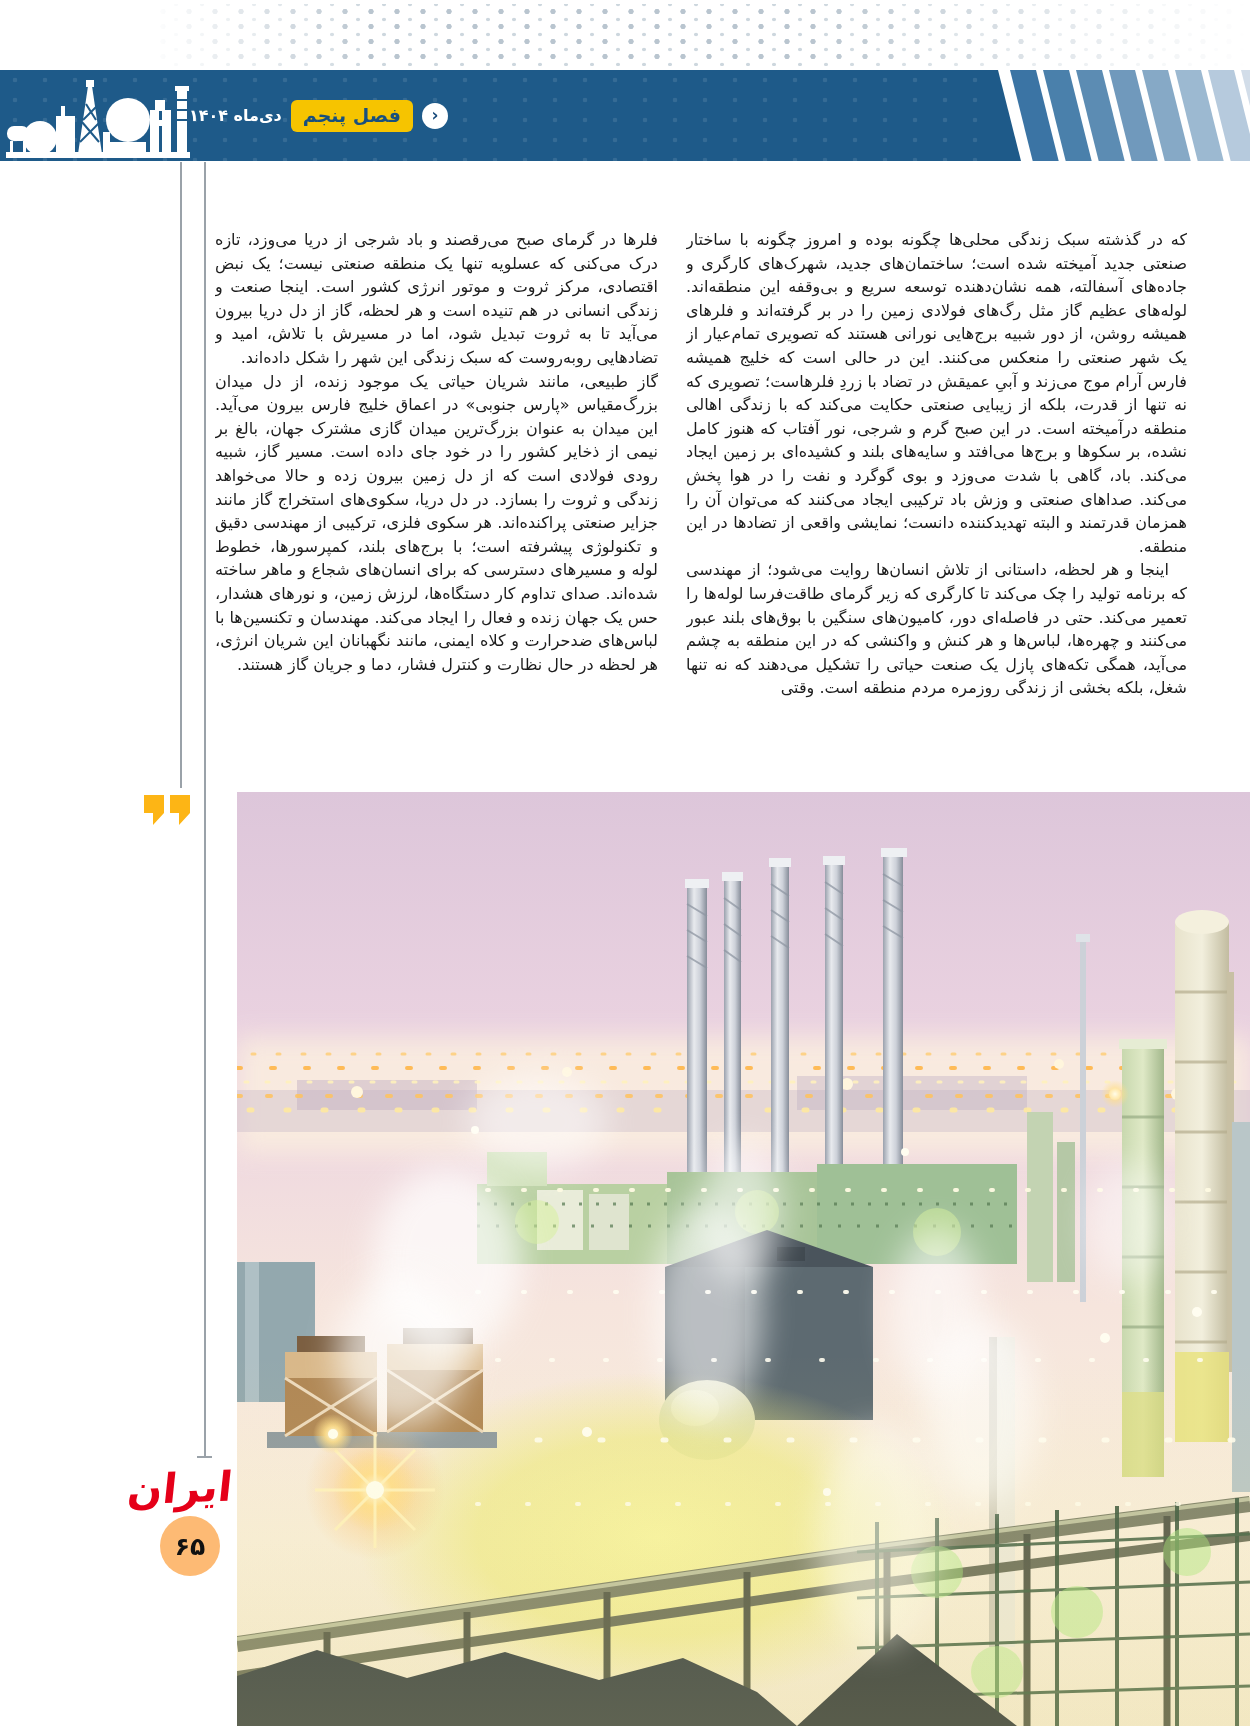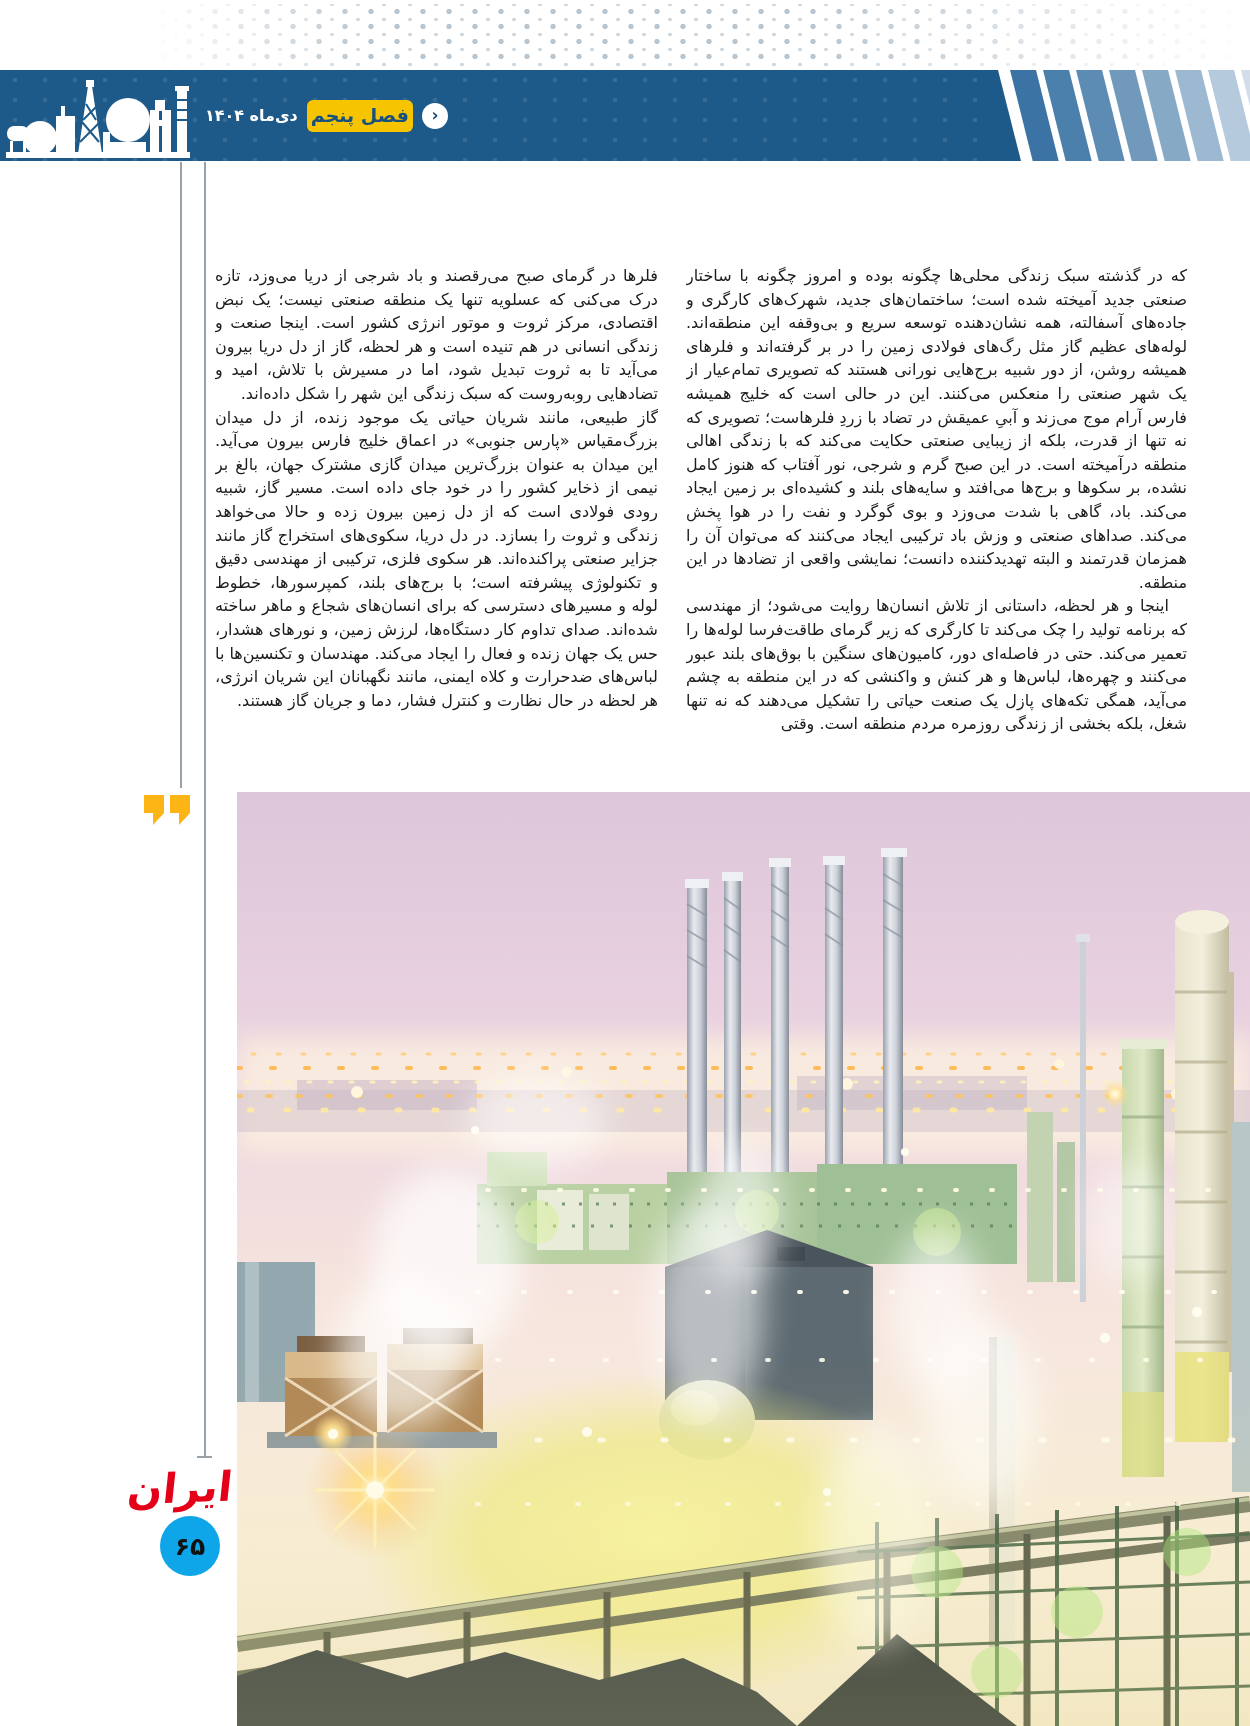--- a/index.html
+++ b/index.html
@@ -20,51 +20,51 @@
     clip-path:polygon(0 0,998px 0,1021px 100%,0 100%);}
   .bar-dots{position:absolute;left:0;top:0;width:1000px;height:100%;
     background-image:radial-gradient(circle,rgba(255,255,255,.10) 2px,transparent 2.6px);
     background-size:30px 20px;}
   .stripe{position:absolute;top:0;height:100%;width:26px;transform:skewX(14deg);transform-origin:0 0;}
   .header-content{position:absolute;left:236px;top:0;height:100%;width:212px;
     display:flex;align-items:center;gap:9px;direction:rtl;}
   .chev-circle{width:26px;height:26px;border-radius:50%;background:#fff;color:#16497a;
     display:flex;align-items:center;justify-content:center;font-weight:bold;font-size:17px;flex:0 0 auto;line-height:1;}
   .chapter-badge{background:#f6c400;color:#18507e;font-weight:bold;font-size:19px;
-    padding:4px 4px 6px;border-radius:6px;white-space:nowrap;}
+    padding:4px 12px 6px;border-radius:6px;white-space:nowrap;}
   .header-date{color:#ffffff;font-weight:bold;font-size:16px;white-space:nowrap;}
   .factory-svg{position:absolute;left:4px;top:6px;}
   
   .vline{position:absolute;width:1.6px;background:#9aa2a9;}
   .vline-a{left:180px;top:162px;height:626px;}
   .vline-b{left:204px;top:162px;height:1295px;}
   .vline-cap{position:absolute;left:197px;top:1456px;width:15px;height:2px;background:#9aa2a9;}
   
   .col{position:absolute;top:228px;font-size:16px;line-height:23.6px;color:#1c1c1c;
-    text-align:justify;direction:rtl;overflow:hidden;height:558px;margin-top:36px;}
+    text-align:justify;direction:rtl;overflow:hidden;height:558px;}
   .col p{margin:0;}
   .col-right{left:686px;width:501px;}
   .col-left{left:215px;width:443px;}
   .indent{text-indent:18px;}
   .sec-heading{display:flex;align-items:center;gap:7px;direction:rtl;margin:7px 0 5px;
     font-weight:bold;font-size:16.5px;color:#111;}
   .tri-left{width:0;height:0;border-top:7px solid transparent;border-bottom:7px solid transparent;
     border-right:9px solid #e8392b;flex:0 0 auto;}
   
   .pullquote{position:absolute;left:14px;top:793px;width:182px;direction:rtl;text-align:right;}
   .quote-glyphs{display:flex;justify-content:flex-start;direction:ltr;margin:0 0 10px 0;padding-left:128px;}
   .pullquote p{margin:0;font-weight:bold;font-size:18px;line-height:26.5px;color:#111;
     max-height:440px;overflow:hidden;}
   
   .photo{position:absolute;left:237px;top:792px;width:1013px;height:934px;}
   
   .iran-logo{position:absolute;left:148px;top:1466px;width:84px;text-align:center;
     font-size:41px;font-weight:bold;color:#e50019;transform:skewX(-8deg) rotate(-2deg);line-height:1.1;}
   .page-circle{position:absolute;left:160px;top:1516px;width:60px;height:60px;border-radius:50%;
-    background:#0ea5e9;display:flex;align-items:center;justify-content:center;
+    background:#fdba74;display:flex;align-items:center;justify-content:center;
     font-size:25px;font-weight:bold;color:#111;}
 </style>
 </head>
 <body>
 
 <div id="page">
 
   <div class="dots-top"></div>
 
   <div class="header-bar">

